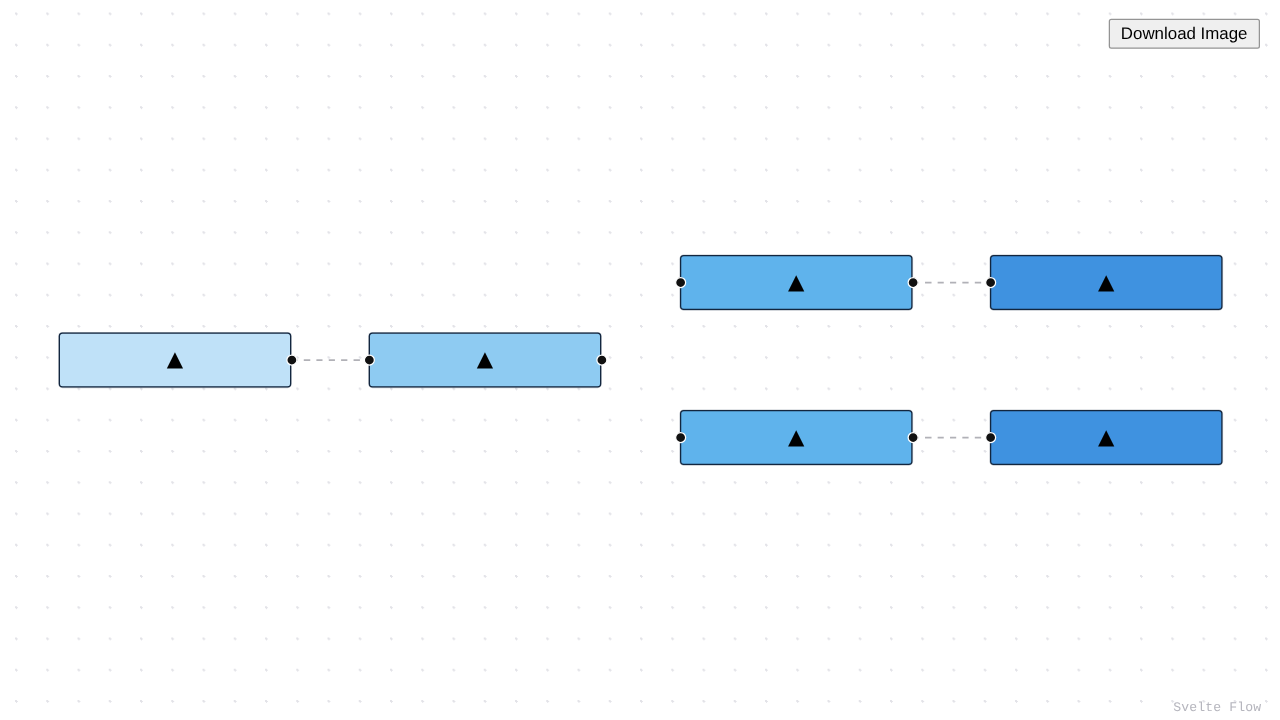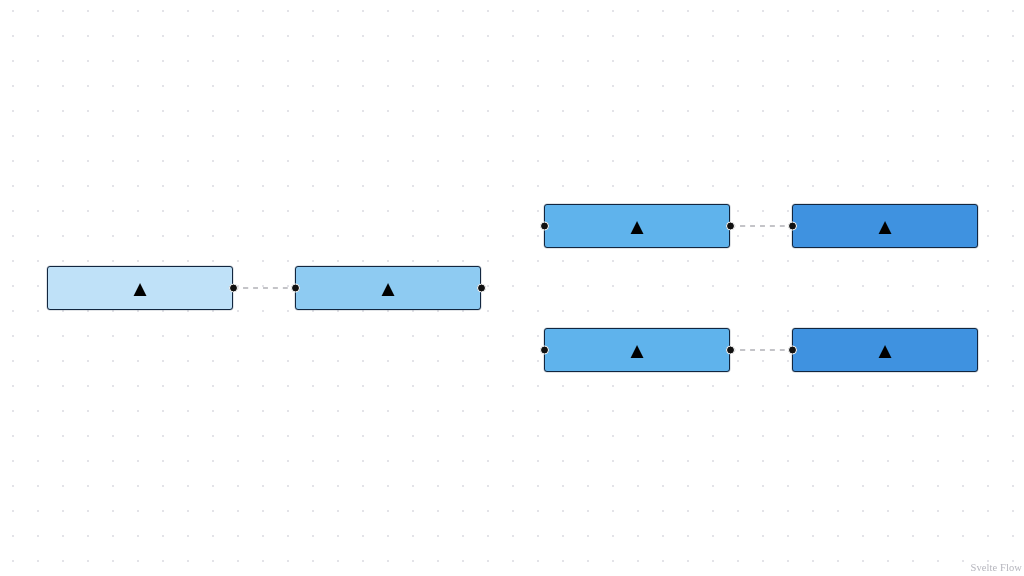--- a/index.html
+++ b/index.html
@@ -98,24 +98,24 @@
     background: #efefef;
     border: 1px solid #949494;
     border-radius: 2px;
     cursor: pointer;
     white-space: nowrap;
   }
 
   
   #attribution {
     position: absolute;
-    right: 2px;
+    right: 15px;
     bottom: 3px;
     z-index: 10;
-    font-family: Liberation Serif, serif;
+    font-family: Liberation Mono, monospace;
     font-size: 10.5px;
     color: #b5b5bd;
     text-decoration: none;
     letter-spacing: 0.1px;
   }
 </style>
 </head>
 <body>
 
 <div id="flow-canvas" style="background-color: rgb(255, 255, 255); background-image: radial-gradient(circle at 1px 1px, rgb(227, 227, 232) 1px, transparent 0px); background-size: 25px 25px;">
@@ -149,16 +149,17 @@
         <span class="node-glyph">▲</span>
         <div class="flow-handle handle-target" style="background: rgb(17, 17, 17);"></div>
         <div class="flow-handle handle-source" style="background: rgb(17, 17, 17);"></div>
       </div>
       <div class="flow-node" style="left: 792px; top: 328px; width: 186px; height: 44px; background: rgb(63, 146, 224); border-color: rgb(18, 38, 63);">
         <span class="node-glyph">▲</span>
         <div class="flow-handle handle-target" style="background: rgb(17, 17, 17);"></div>
       </div>
     </div>
 
+  <button id="download-button">Download Image</button>
 
   <a id="attribution" style="color: rgb(181, 181, 189);">Svelte Flow</a>
 
 </div>
 
 </body></html>

